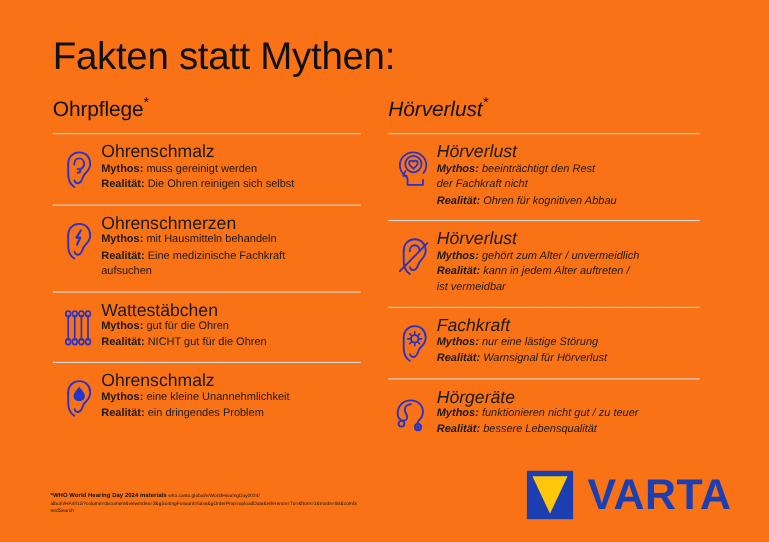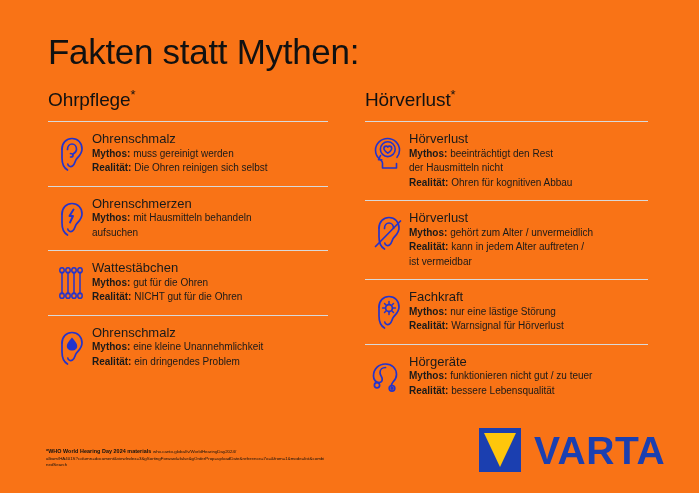--- a/index.html
+++ b/index.html
@@ -17,21 +17,21 @@
   .title{
     position:absolute;left:48px;top:31px;
     font-size:35px;line-height:42px;
     font-weight:400;letter-spacing:-0.3px;
     color:#111;
   }
 
   
   .col{position:absolute;top:88px;width:285px;}
   .col-left{left:48px;}
-  .col-right{left:365px;}
+  .col-right{left:353px;font-style:italic;}
 
   .col-head{
     font-size:19px;line-height:24px;font-weight:400;color:#111;
     letter-spacing:-0.1px;
     margin:0 0 9px 0;position:relative;display:inline-block;
   }
   .col-head .ast{font-size:13px;vertical-align:super;line-height:0;}
 
   .rule{height:1px;background:#d9d9d9;width:280px;}
   .col-right .rule{width:283px;}
@@ -41,21 +41,21 @@
     display:flex;align-items:flex-start;
     padding:9px 0 10px 0;
   }
   .icon-box{
     width:44px;min-width:44px;height:42px;
     display:flex;align-items:center;justify-content:center;
     margin-top:2px;
   }
   .icon-box svg{display:block;}
   .txt{flex:1;padding-top:1px;}
-  .t-name{font-size:13px;line-height:14.5px;color:#1a1a1a;font-weight:400;}
+  .t-name{font-size:16px;line-height:14.5px;color:#1a1a1a;font-weight:400;}
   .t-line{font-size:10px;line-height:14.5px;color:#1a1a1a;font-weight:400;}
   .t-line b{font-weight:700;}
 
   
   .foot{
     position:absolute;left:46px;top:448px;width:280px;
   }
   .foot .f1{font-size:5.4px;line-height:6.6px;font-weight:700;color:#111;letter-spacing:0.05px;}
   .foot .f1 .src{font-weight:400;font-size:4.4px;letter-spacing:0px;}
   .foot .f2{font-size:4.4px;line-height:6.2px;font-weight:400;color:#111;word-break:break-all;}
@@ -115,20 +115,21 @@
             <g fill="none" stroke="#2433CC" stroke-width="1.7" stroke-linecap="round" stroke-linejoin="round">
           <path d="M9 14 C9 7.5 13.5 3.5 19 3.5 C25 3.5 29 8 29 14 C29 19 25.5 21.5 23.5 24 C21.8 26.2 22 29.5 19.5 31 C17.5 32.2 15 31.2 14.8 29"></path>
           <path d="M9 14 L9 23 C9 28.5 11 33 14.5 35"></path>
           <path d="M20.5 9.5 L16.5 16 L20 16 L17 22.5" stroke-width="1.9"></path>
         </g>
           </svg>
       </div>
       <div class="txt">
         <div class="t-name">Ohrenschmerzen</div>
         <div class="t-line"><b>Mythos:</b> <span>mit Hausmitteln behandeln</span></div>
+        <div class="t-line"><b>Realität:</b> <span>Eine medizinische Fachkraft</span></div>
         <div class="t-line">aufsuchen</div>
       </div>
     </div>
     <div class="rule"></div>
 
     
     <div class="item">
       <div class="icon-box">
         <svg width="34" height="38" viewBox="0 0 34 38">
             <g fill="none" stroke="#2433CC" stroke-width="1.5" stroke-linecap="round">
@@ -186,21 +187,21 @@
           <path d="M27.5 28.5 L27.5 33 L13.5 33 L13.5 28 C13.5 26.5 12.6 25.6 11.3 24.6 C8.4 22.4 6.5 19 6.5 15.2 C6.5 8.5 12 3.5 18.6 3.5 C25.2 3.5 30.5 8.6 30.5 15.2 C30.5 18 29.6 20.3 28 22.3"></path>
           <path d="M12.8 24.8 L9.5 24.8 L11.5 20.5"></path>
           <circle cx="18.8" cy="14.2" r="7.4"></circle>
           <path d="M18.8 18.2 C16.4 16.3 14.9 15.2 14.9 13.4 C14.9 12.1 15.9 11.1 17.1 11.1 C17.9 11.1 18.5 11.5 18.8 12.1 C19.1 11.5 19.7 11.1 20.5 11.1 C21.7 11.1 22.7 12.1 22.7 13.4 C22.7 15.2 21.2 16.3 18.8 18.2 Z"></path>
         </g>
           </svg>
       </div>
       <div class="txt">
         <div class="t-name">Hörverlust</div>
         <div class="t-line"><b>Mythos:</b> <span>beeinträchtigt den Rest</span></div>
-        <div class="t-line">der Hausmitteln nicht</div>
+        <div class="t-line">der Fachkraft nicht</div>
         <div class="t-line"><b>Realität:</b> <span>Ohren für kognitiven Abbau</span></div>
       </div>
     </div>
     <div class="rule"></div>
 
     
     <div class="item">
       <div class="icon-box">
         <svg width="34" height="38" viewBox="0 0 34 38">
             <g fill="none" stroke="#2433CC" stroke-width="1.7" stroke-linecap="round" stroke-linejoin="round">

